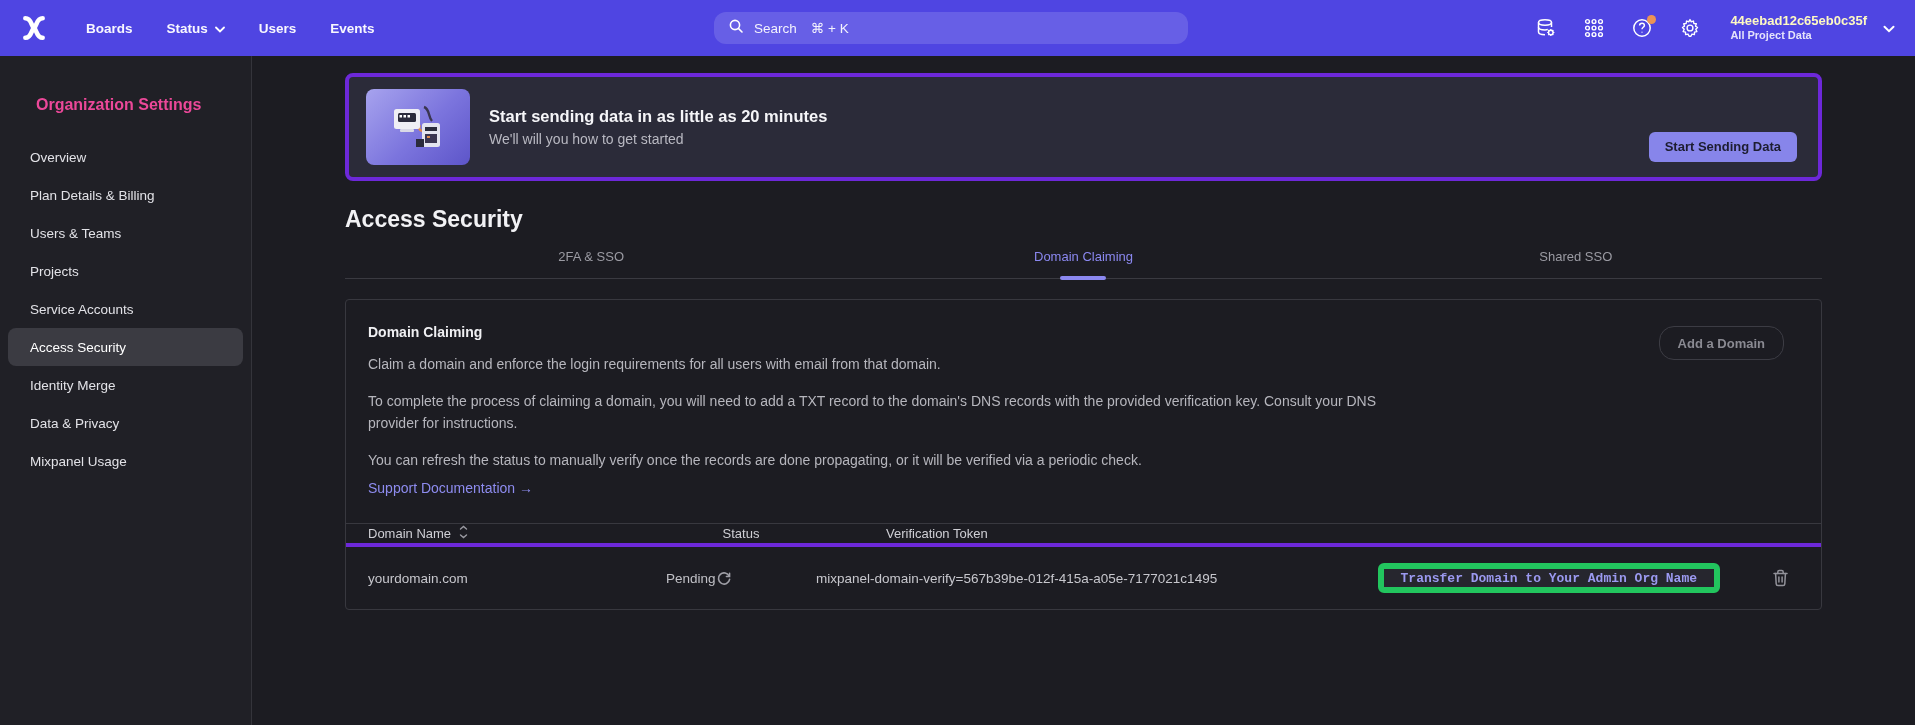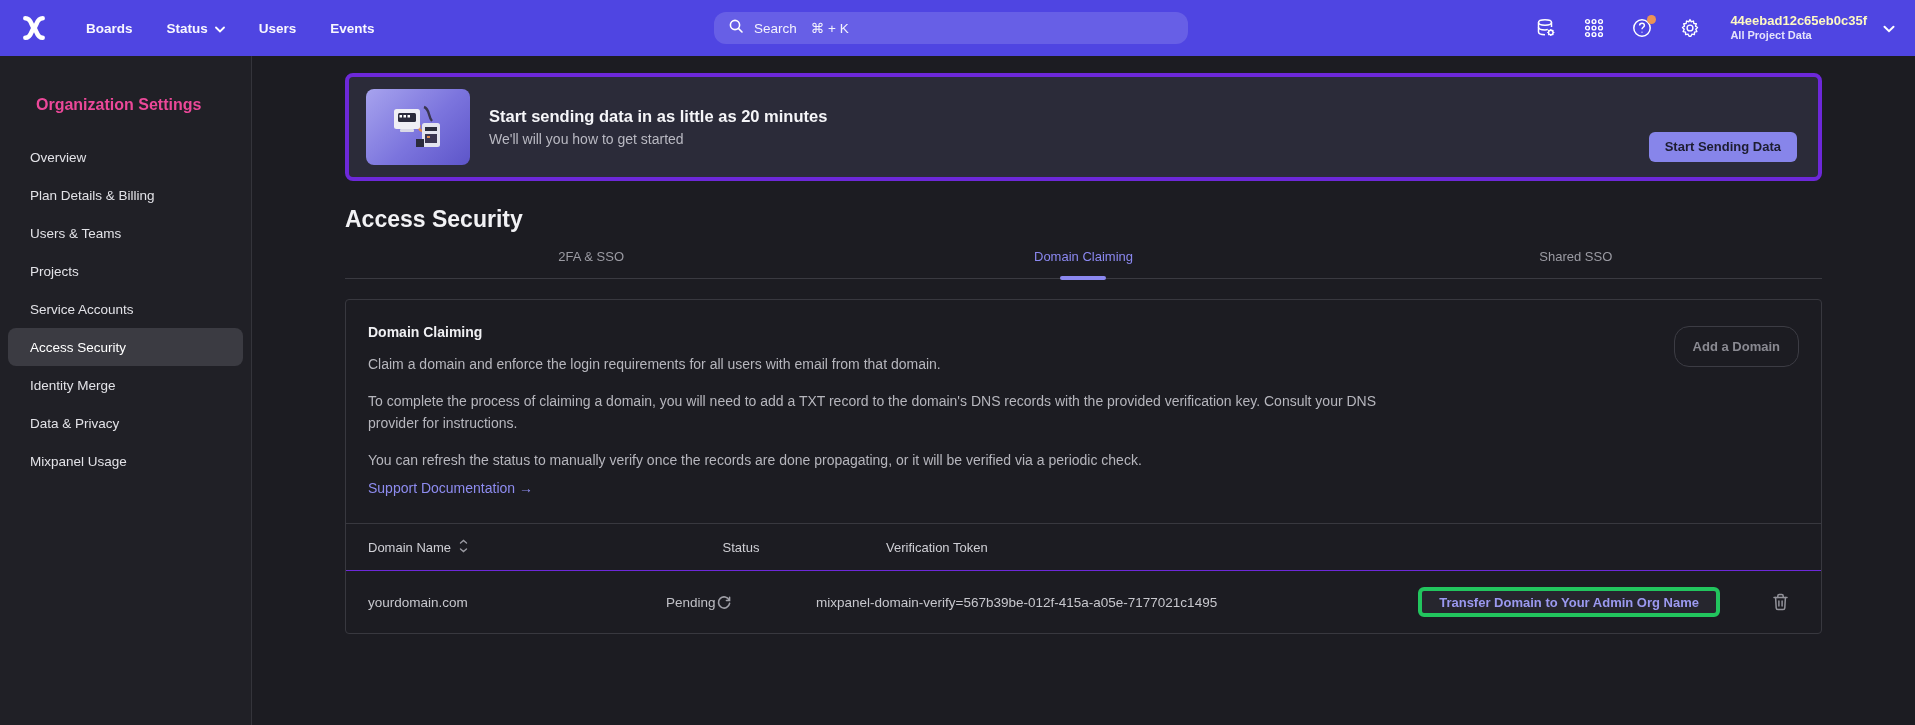--- a/index.html
+++ b/index.html
@@ -68,43 +68,43 @@
   .card { margin-top:20px; border:1px solid #38383f; border-radius:4px; position:relative;
           padding:22px 0 0 0; }
   .card-pad { padding:0 22px; }
   .card h3 { font-size:14px; font-weight:700; color:#f0f0f3; line-height:20px; }
   .card p { font-size:14px; color:#b6b6bd; line-height:20px; max-width:1060px; }
   .card p.first { margin-top:12px; }
   .card p.second { margin-top:16px; line-height:22px; }
   .card p.third { margin-top:16px; }
   .doc-link { display:inline-block; margin-top:8px; font-size:14px; font-weight:400;
               color:#8e8cf0; text-decoration:none; cursor:pointer; line-height:20px; }
-  .add-domain { position:absolute; top:26px; right:22px; height:41px; padding:0 18px;
+  .add-domain { position:absolute; top:26px; right:37px; height:34px; padding:0 18px;
                 background:transparent; border:1px solid #3c3c44; border-radius:15px;
                 color:#8a8a92; font-size:13px; font-weight:600; cursor:pointer;
                 font-family:"Liberation Sans", sans-serif; }
 
   
   .tbl { margin-top:25px; }
   .thead, .trow { display:grid; grid-template-columns:320px 150px 1fr 390px; align-items:center; }
-  .thead { height:48px; border-top:1px solid #38383f; border-bottom:1px solid #6d28d9; }
+  .thead { height:24px; border-top:1px solid #38383f; border-bottom:4px solid #6d28d9; }
   .th { font-size:13px; font-weight:500; color:#cfcfd5; }
   .th.c1 { padding-left:22px; display:flex; align-items:center; gap:8px; cursor:pointer; }
   .th.c2 { text-align:center; }
   .th.c3 { padding-left:70px; }
   .trow { height:62px; }
   .td { font-size:13.5px; color:#c7c7cd; }
   .td.c1 { padding-left:22px; }
   .td.c2 { display:flex; align-items:center; }
   .td.c2 span { color:#c0c0c6; }
   .refresh-btn { display:flex; cursor:pointer; }
   .td.c4 { display:flex; align-items:center; justify-content:flex-end; gap:52px; padding-right:32px; }
-  .transfer { height:30px; padding:0 17px; background:#26262e; border:4px solid #22c55e;
+  .transfer { height:30px; padding:0 17px; background:#26262e; border:6px solid #22c55e;
               border-radius:6px; color:#9b99f0; font-size:13px; font-weight:700; cursor:pointer;
-              font-family:Liberation Sans, sans-serif; white-space:nowrap; }
+              font-family:Liberation Mono, monospace; white-space:nowrap; }
   .trash { display:flex; cursor:pointer; }
 </style>
 </head>
 <body>
 
 <div class="page">
 
   <header class="navbar">
     <div class="nav-left">
       <div class="logo">

